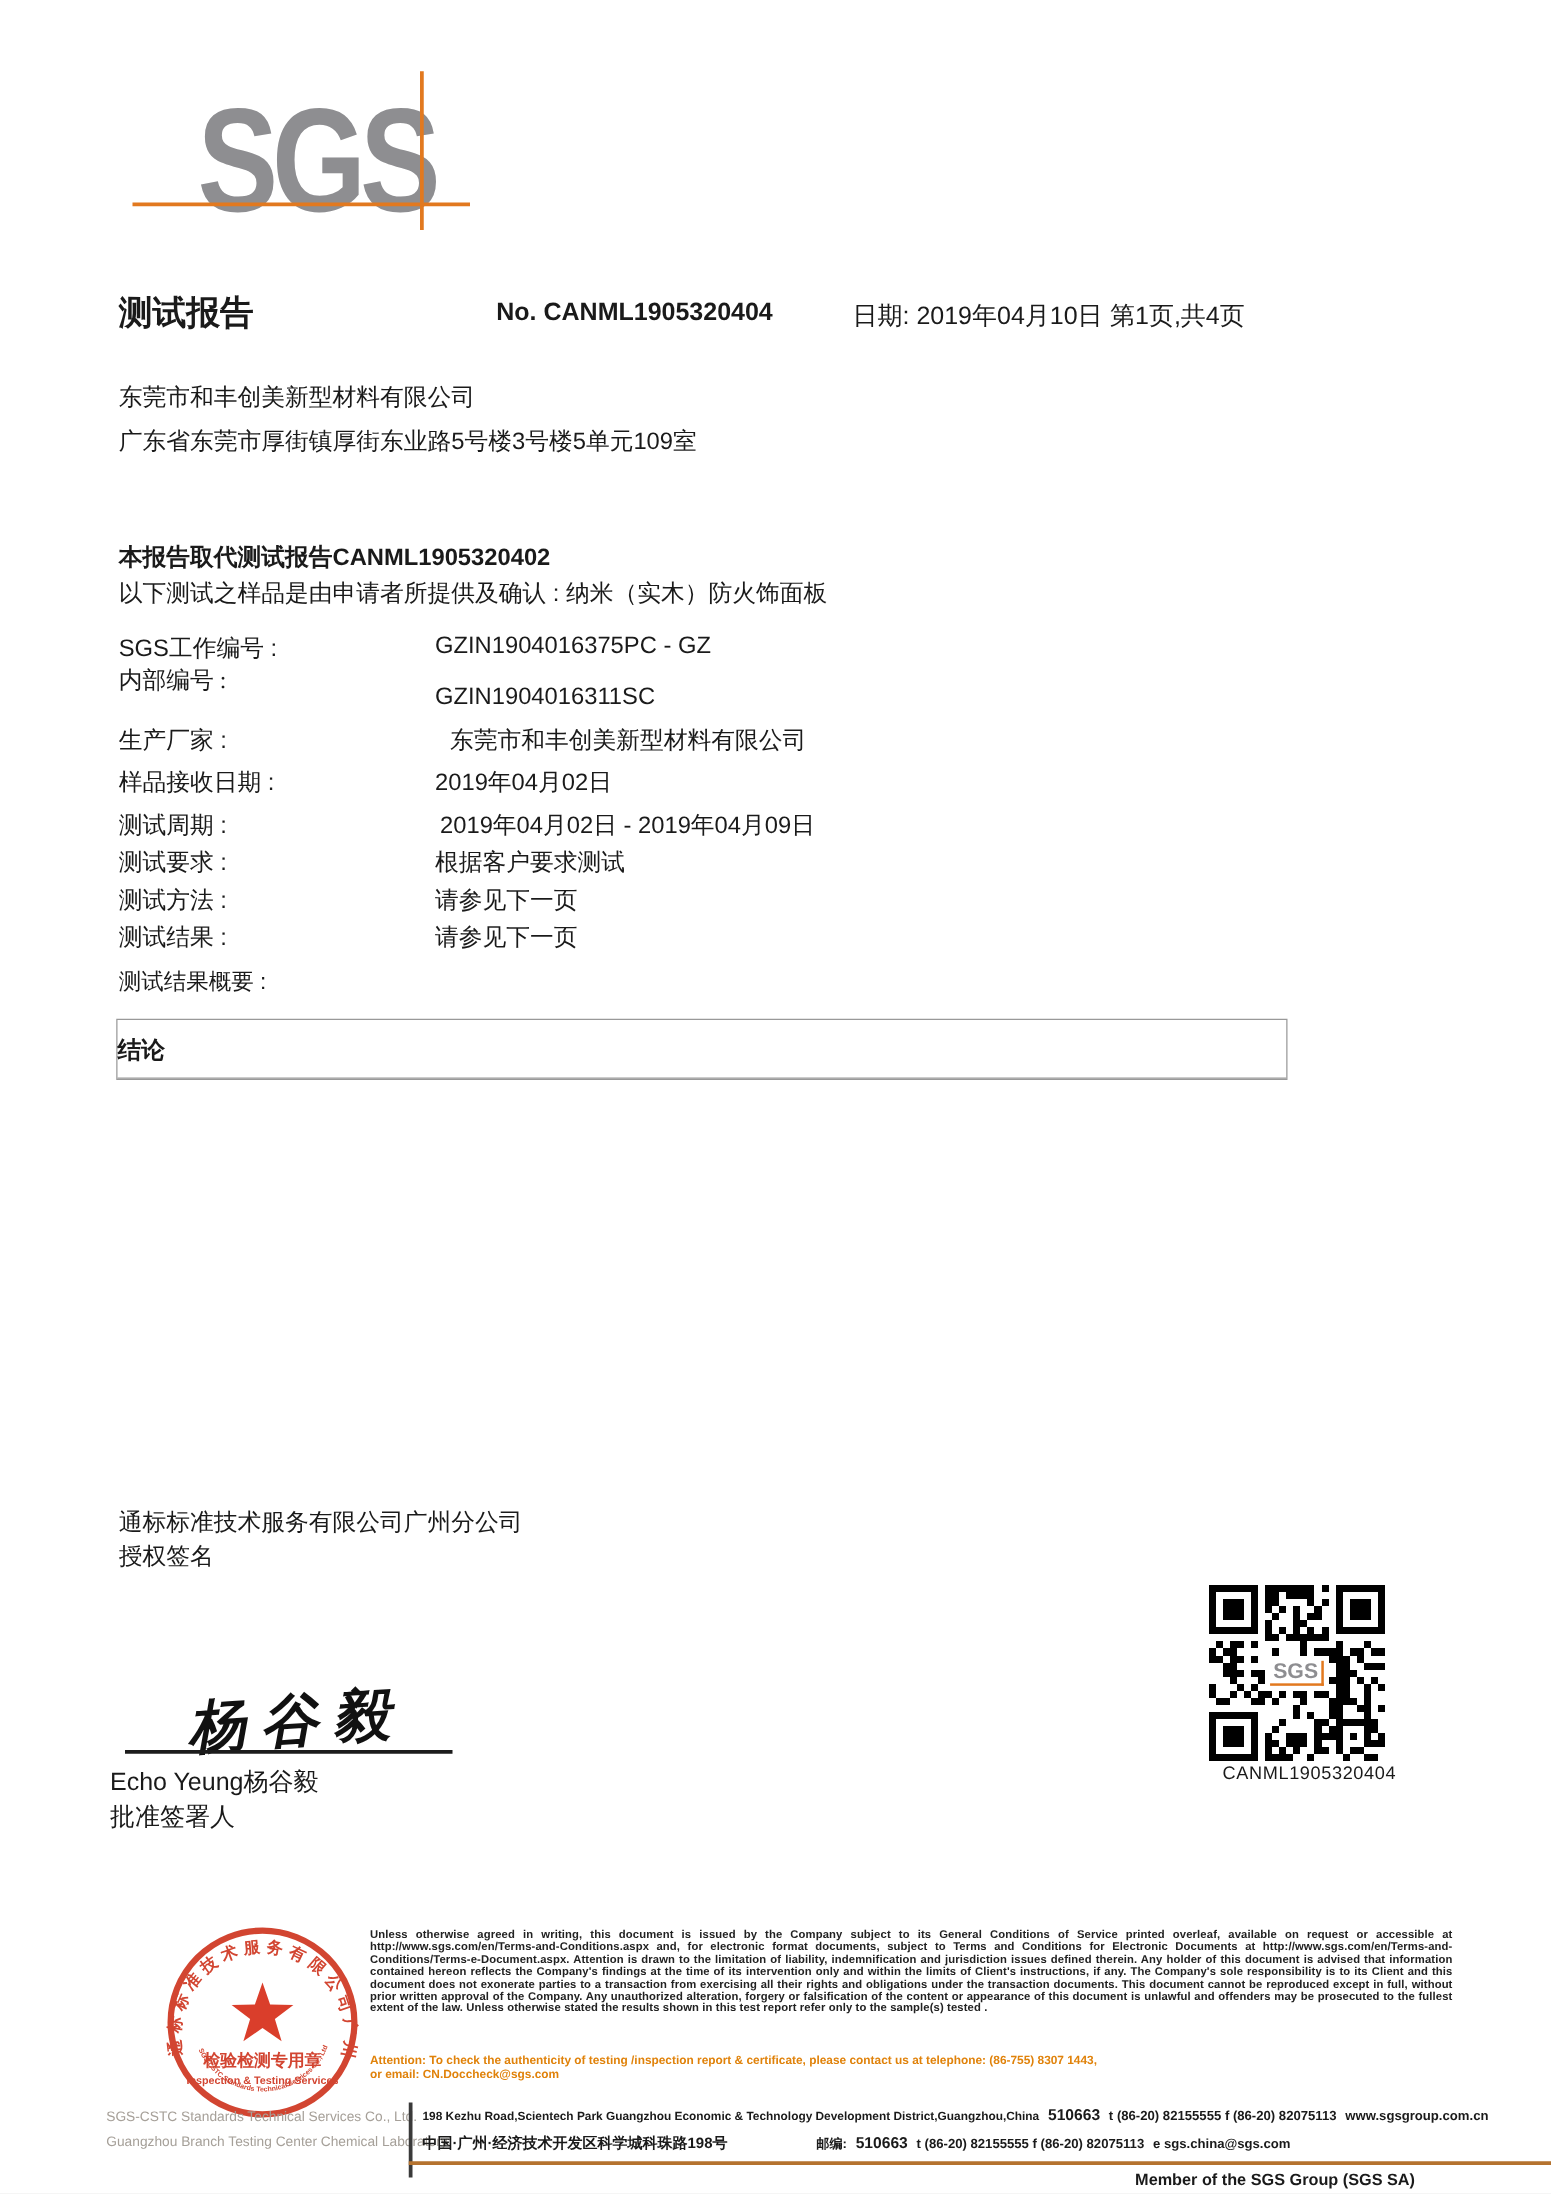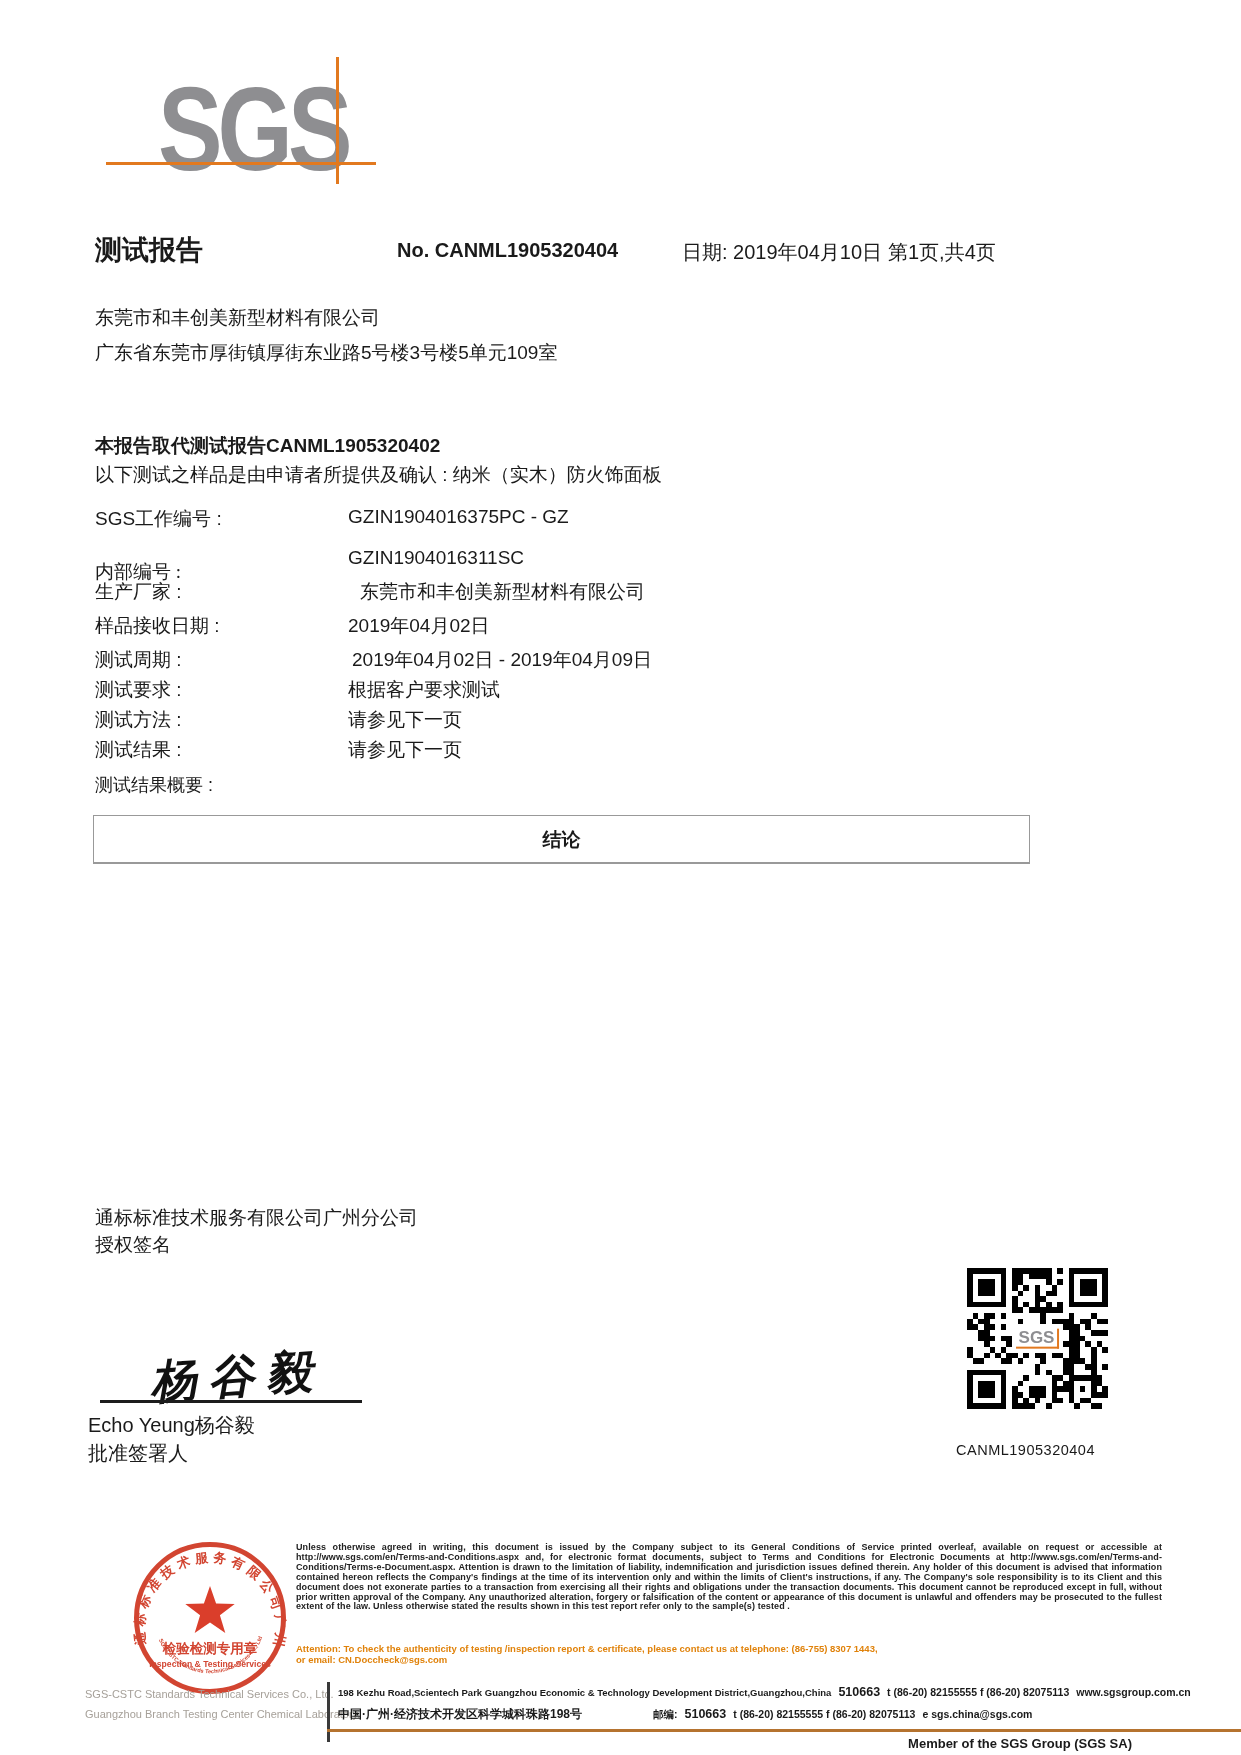--- a/index.html
+++ b/index.html
@@ -15,21 +15,21 @@
   .hdr-txt{font-size:20px;}
   .body-txt{font-size:19px;}
   .bold{font-weight:bold;}
   
   .f-label{position:absolute;left:95px;font-size:19px;}
   .f-value{position:absolute;left:348px;font-size:19px;}
   
   .sum-table{position:absolute;left:93px;top:815px;width:935px;border:1.5px solid #999;}
   .sum-row{display:flex;}
   .sum-cell-l{width:742px;box-sizing:border-box;border-right:1.5px solid #999;}
-  .sum-cell-r{flex:1;text-align:center;}
+  .sum-cell-r{flex:1;}
   .sum-head{height:46px;border-bottom:1.5px solid #999;}
   .sum-head .sum-cell-l{padding:11px 0 0 18px;font-size:19px;font-weight:bold;}
   .sum-head .sum-cell-r{padding-top:11px;font-size:19px;font-weight:bold;}
   .sum-data{height:37px;}
   .sum-data .sum-cell-l{padding:8px 0 0 26px;font-size:18px;}
   .sum-data .sum-cell-r{padding-top:8px;font-size:18px;}
   
   .handwriting{font-family:"DejaVu Sans",sans-serif;font-style:italic;font-weight:bold;
                font-size:46px;letter-spacing:12px;transform:rotate(-4deg);color:#111;}
   .sig-line{background:#1c1c1c;}
@@ -73,21 +73,21 @@
   <div class="abs body-txt" style="left:95px;top:340px;">广东省东莞市厚街镇厚街东业路5号楼3号楼5单元109室</div>
 
   <div class="abs body-txt bold" style="left:95px;top:417px;margin-top:16px;">本报告取代测试报告CANML1905320402</div>
   <div class="abs body-txt" style="left:95px;top:462px;">以下测试之样品是由申请者所提供及确认 : 纳米（实木）防火饰面板</div>
 
   <div>
     <span class="f-label" style="top:506px;">SGS工作编号 :</span>
     <span class="f-value" style="top:506px;">GZIN1904016375PC - GZ</span>
   </div>
   <div>
-    <span class="f-label" style="top:559px;font-family:Liberation Serif, serif;">内部编号 :</span>
+    <span class="f-label" style="top:531px;font-family:Liberation Serif, serif;">内部编号 :</span>
     <span class="f-value" style="top:547px;">GZIN1904016311SC</span>
   </div>
   <div>
     <span class="f-label" style="top:579px;">生产厂家 :</span>
     <span class="f-value" style="top:579px;left:360px;">东莞市和丰创美新型材料有限公司</span>
   </div>
   <div>
     <span class="f-label" style="top:613px;">样品接收日期 :</span>
     <span class="f-value" style="top:613px;">2019年04月02日</span>
   </div>
@@ -319,21 +319,21 @@
         <rect x="2" y="2" width="3" height="3" fill="#000"></rect>
         <rect x="18" y="0" width="7" height="7" fill="#000"></rect>
         <rect x="19" y="1" width="5" height="5" fill="#fff"></rect>
         <rect x="20" y="2" width="3" height="3" fill="#000"></rect>
         <rect x="0" y="18" width="7" height="7" fill="#000"></rect>
         <rect x="1" y="19" width="5" height="5" fill="#fff"></rect>
         <rect x="2" y="20" width="3" height="3" fill="#000"></rect>
       </svg>
     <div class="qr-center-label">SGS</div>
   </div>
-  <div class="abs qr-caption" style="left:950px;top:1411px;width:151px;margin-top:31px;">CANML1905320404</div>
+  <div class="abs qr-caption" style="left:972px;top:1411px;width:151px;">CANML1905320404</div>
 
   <svg class="abs" style="left:132px;top:1540px;opacity:0.93;" width="156" height="156" viewBox="0 0 156 156">
     <defs>
       <path id="arcTop" d="M 14,104 A 66,66 0 1 1 142,104" fill="none"></path>
       <path id="arcBot" d="M 26,98 A 56,56 0 0 0 130,98" fill="none"></path>
     </defs>
     <circle cx="78" cy="78" r="73.5" fill="none" stroke="#cf3722" stroke-width="5"></circle>
     <text font-size="13" font-weight="bold" fill="#cf3722" letter-spacing="4.5">
       <textPath href="#arcTop" startOffset="0">通标标准技术服务有限公司广州分公司</textPath>
     </text>

